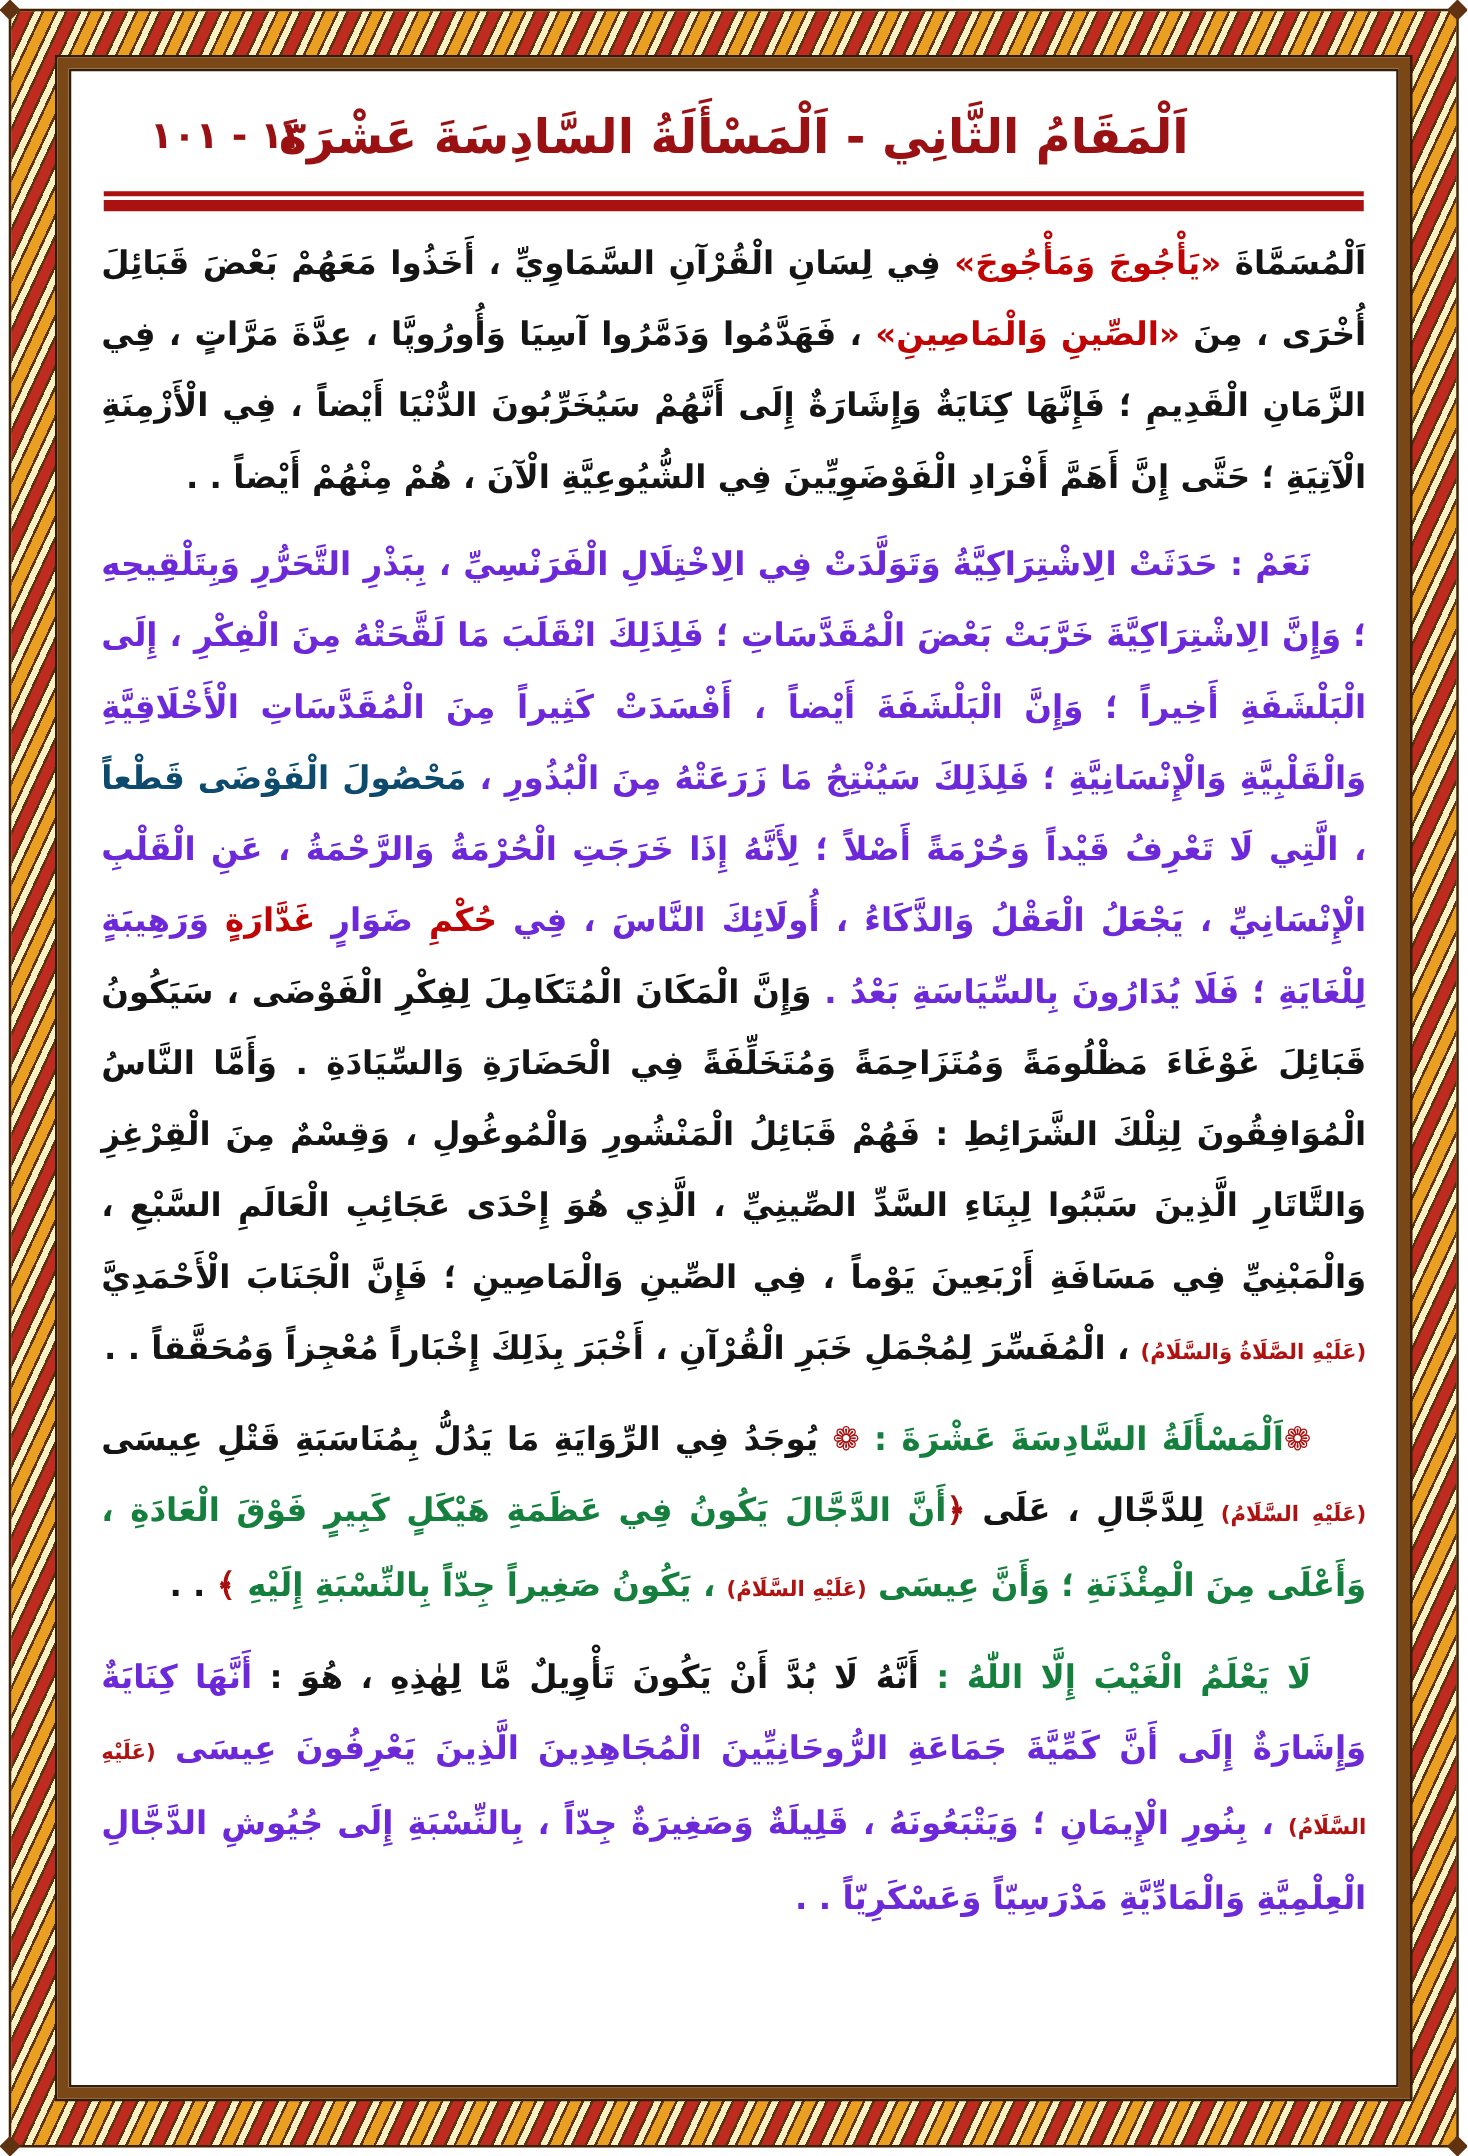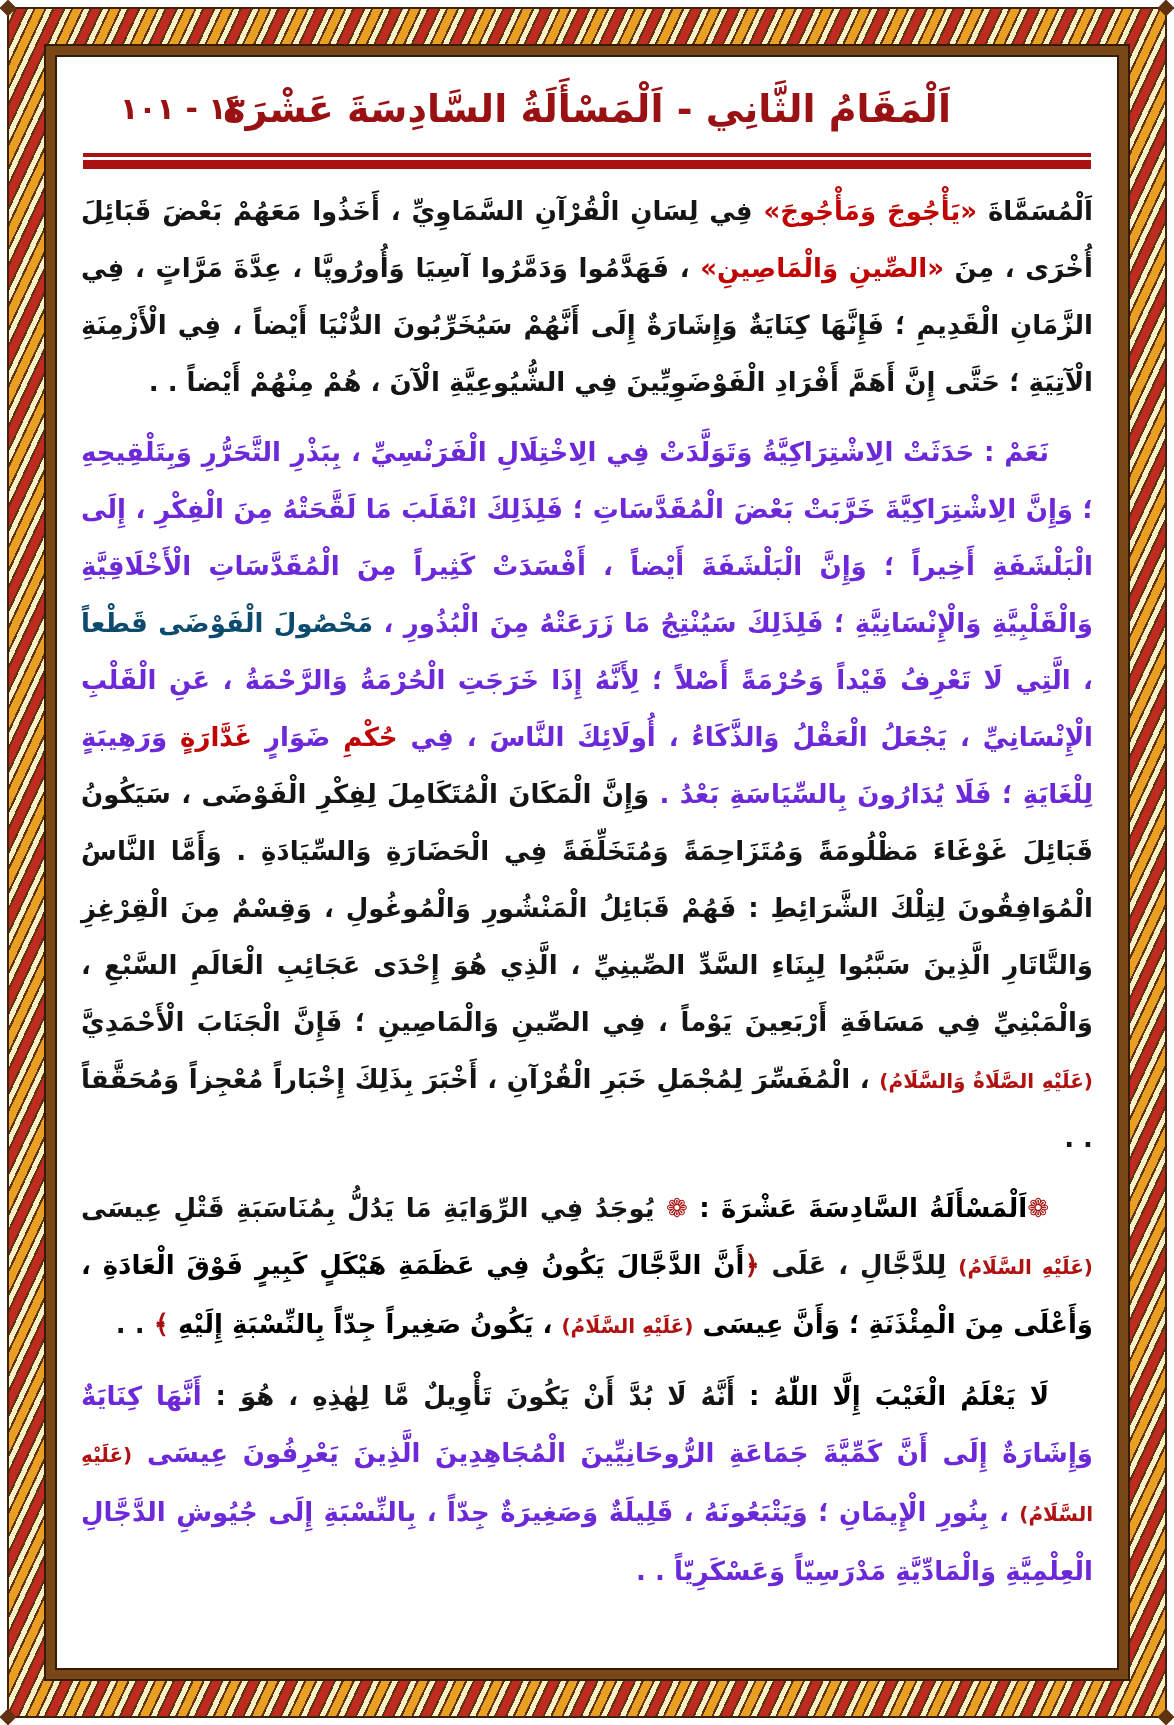--- a/index.html
+++ b/index.html
@@ -56,23 +56,23 @@
   
   .para {
     font-size:26px; line-height:57px; font-weight:bold;
     text-align:justify; margin:0 0 13px; color:#151515;
   }
   .indent { text-indent:44px; }
   .tk { color:#151515; }            
   .tr { color:#c00404; }            
   .tc { color:#6d28d9; }            
   .tcs { color:#0c4a6e; }           
-  .th { color:#000000;margin-top:16px; }            
+  .th { color:#15803d;margin-top:16px; }            
   .to { color:#a8100f; }            
-  .hn { color:#b01212; font-size:20px; } 
+  .hn { color:#b01212; font-size:17px; } 
 </style>
 </head>
 <body>
 
 <div class="page">
 
   <div class="frame-bg"></div>
   <div class="corner-tip ct-tl"></div>
   <div class="corner-tip ct-tr"></div>
   <div class="corner-tip ct-bl"></div>

